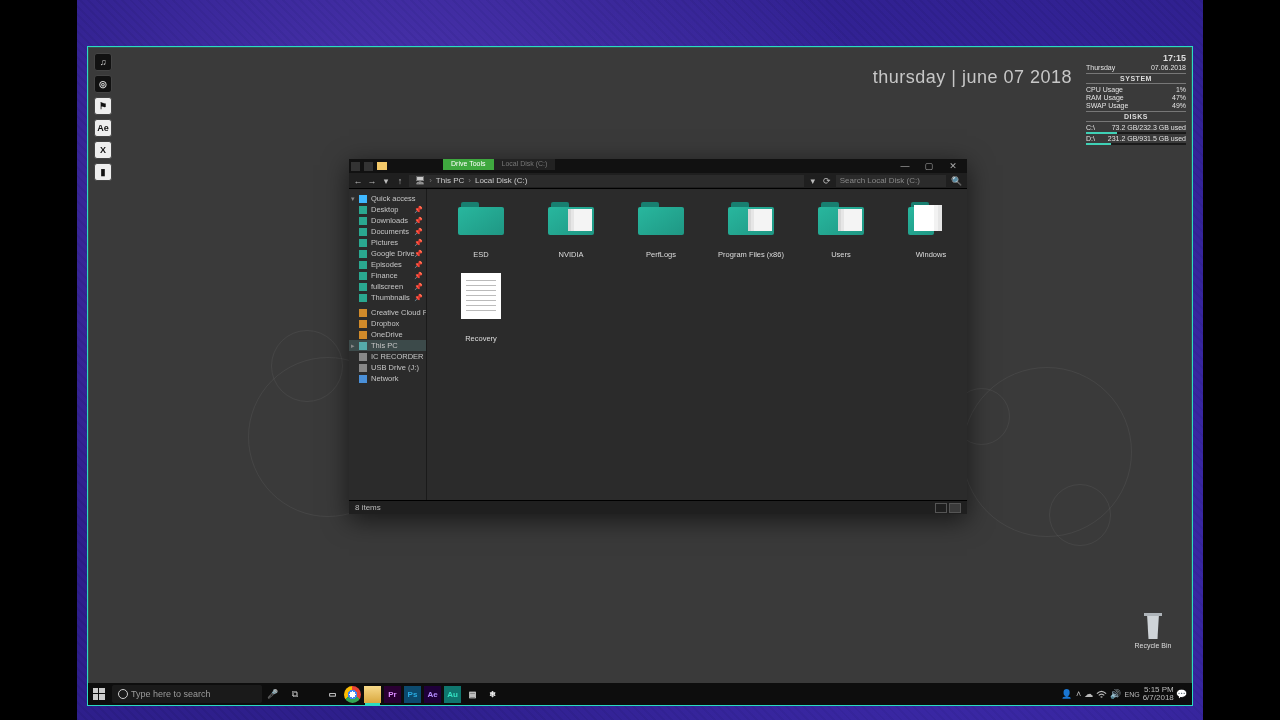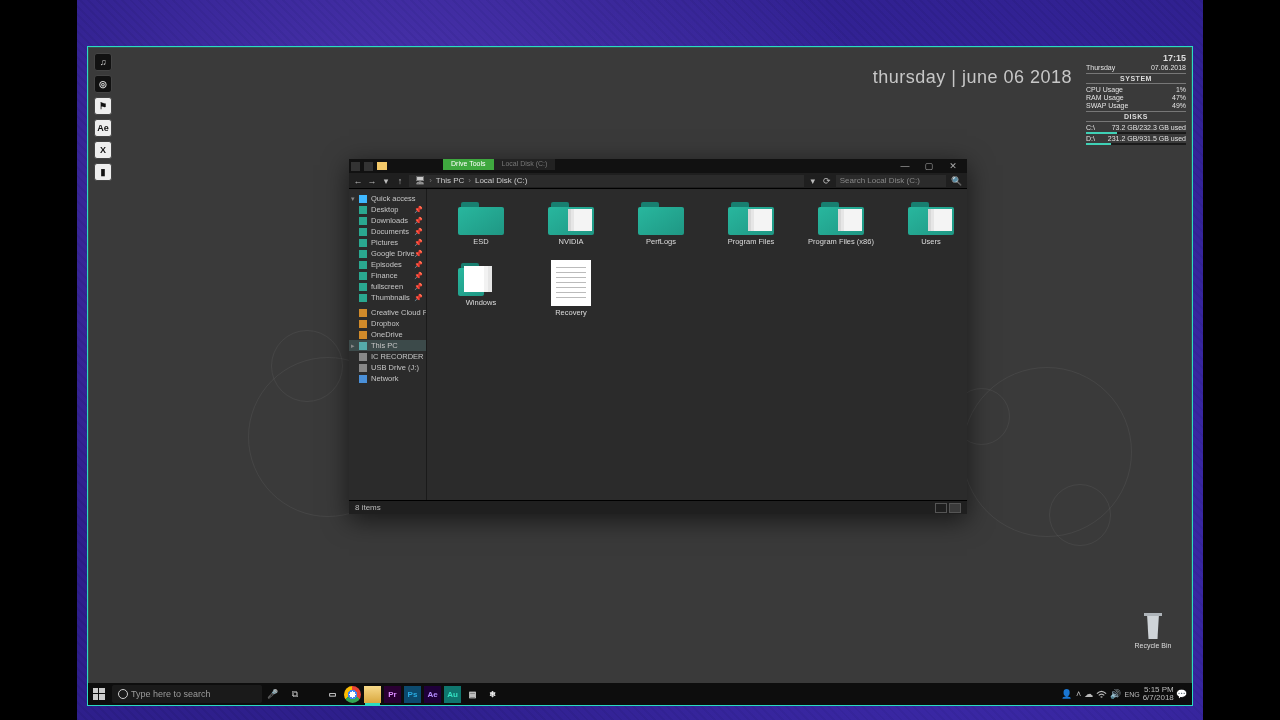--- a/index.html
+++ b/index.html
@@ -109,21 +109,21 @@
   #body{flex:1;display:flex;min-height:0}
   #side{width:78px;background:#2b2b2b;border-right:1px solid #1a1a1a;padding:4px 0;overflow:hidden}
   .srow{display:flex;align-items:center;gap:4px;padding:1px 4px 1px 10px;font-size:7.5px;color:#c6c6c6;white-space:nowrap;position:relative}
   .srow.sel{background:#3c4a4a}
   .srow .ic{width:8px;height:8px;flex:0 0 8px}
   .srow .exp{position:absolute;left:2px;color:#888;font-size:7px}
   .srow .pinn{position:absolute;right:3px;color:#888;font-size:7px}
 
   #content{flex:1;padding:8px 8px 0 14px;overflow:auto}
   #grid{display:grid;grid-template-columns:repeat(6,80px);gap:10px 10px}
-  .item{display:flex;flex-direction:column;align-items:center;gap:2px;font-size:7.5px;color:#ddd;text-align:center;padding:2px;cursor:default}
+  .item{display:flex;flex-direction:column;align-items:center;gap:15px;font-size:7.5px;color:#ddd;text-align:center;padding:2px;cursor:default}
   .fold{width:46px;height:36px;position:relative}
   .fold::before{content:"";position:absolute;left:3px;top:3px;width:18px;height:8px;background:#187f70;border-radius:2px 2px 0 0}
   .fold::after{content:"";position:absolute;left:0;top:8px;right:0;bottom:0;background:linear-gradient(145deg,#28b79e,#1f9784);border-radius:2px}
   .fold.docs::after{background:linear-gradient(145deg,#28b79e,#1f9784)}
   .fold.docs .pages{position:absolute;right:2px;top:10px;width:18px;height:22px;background:#f4f4f4;box-shadow:-3px 0 0 #e6e6e6,-6px 0 0 #d8d8d8;z-index:2}
   .fold.win .pages{position:absolute;left:6px;top:6px;width:20px;height:26px;background:#fff;box-shadow:4px 0 0 #f2f2f2,8px 0 0 #e6e6e6;z-index:2}
   .fold.win::after{right:20px}
   .doc{width:40px;height:46px;background:#fff;position:relative}
   .doc::before{content:"";position:absolute;left:5px;right:5px;top:7px;bottom:6px;background:repeating-linear-gradient(#bbb 0 1px,transparent 1px 5px)}
 
@@ -135,21 +135,21 @@
 </style>
 </head>
 <body>
 
 <div id="stage">
   <div id="desktop">
 
     <div class="glyph" id="glyphL"></div>
     <div class="glyph" id="glyphR"></div>
 
-    <div id="clock">thursday | june 06 2018</div>
+    <div id="clock">thursday | june 07 2018</div>
 
     <div id="mon">
       <div class="time">17:15</div>
       <div class="row">
           <span>Thursday</span>
           <span>07.06.2018</span>
         </div>
       <div class="hdr">SYSTEM</div>
       <div class="row">
           <span>CPU Usage</span>
@@ -327,26 +327,20 @@
                 <div>NVIDIA</div>
               </div>
               <div class="item">
                 <div class="fold "></div>
                 <div>PerfLogs</div>
               </div>
               <div class="item">
                 <div class="fold docs">
                   <div class="pages"></div>
                 </div>
-                <div>Program Files</div>
-              </div>
-              <div class="item">
-                <div class="fold docs">
-                  <div class="pages"></div>
-                </div>
                 <div>Program Files (x86)</div>
               </div>
               <div class="item">
                 <div class="fold docs">
                   <div class="pages"></div>
                 </div>
                 <div>Users</div>
               </div>
               <div class="item">
                 <div class="fold win">

